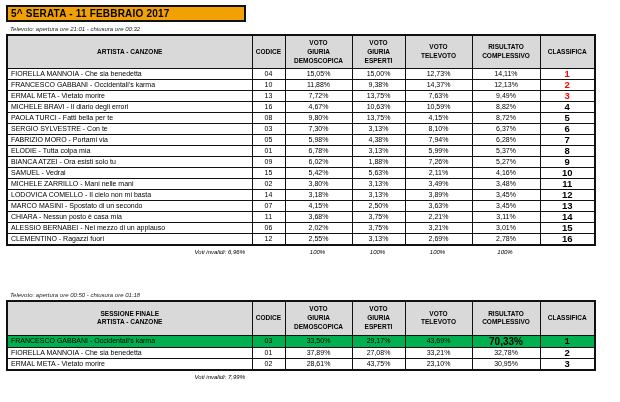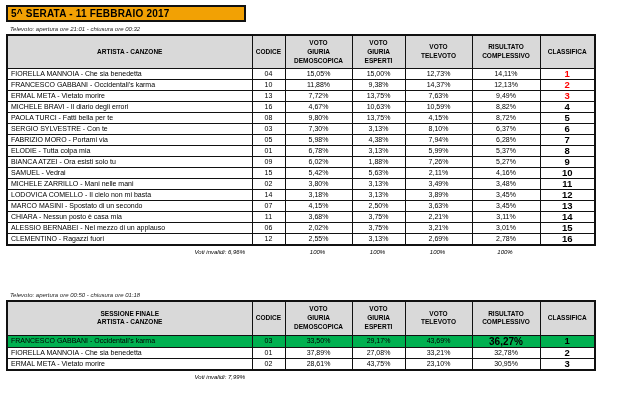--- a/index.html
+++ b/index.html
@@ -329,21 +329,21 @@
           <th>CLASSIFICA</th>
         </tr>
       </thead>
     <tbody id="t2-body">
         <tr class="winner-row">
           <td class="col-artist">FRANCESCO GABBANI - Occidentali's karma</td>
           <td class="col-code">03</td>
           <td class="col-demo">33,50%</td>
           <td class="col-experts">29,17%</td>
           <td class="col-televoto">43,69%</td>
-          <td class="col-overall overall-big">36,27%</td>
+          <td class="col-overall overall-big">70,33%</td>
           <td class="col-rank">1</td>
         </tr>
         <tr>
           <td class="col-artist">FIORELLA MANNOIA - Che sia benedetta</td>
           <td class="col-code">01</td>
           <td class="col-demo">37,89%</td>
           <td class="col-experts">27,08%</td>
           <td class="col-televoto">33,21%</td>
           <td class="col-overall">32,78%</td>
           <td class="col-rank">2</td>

